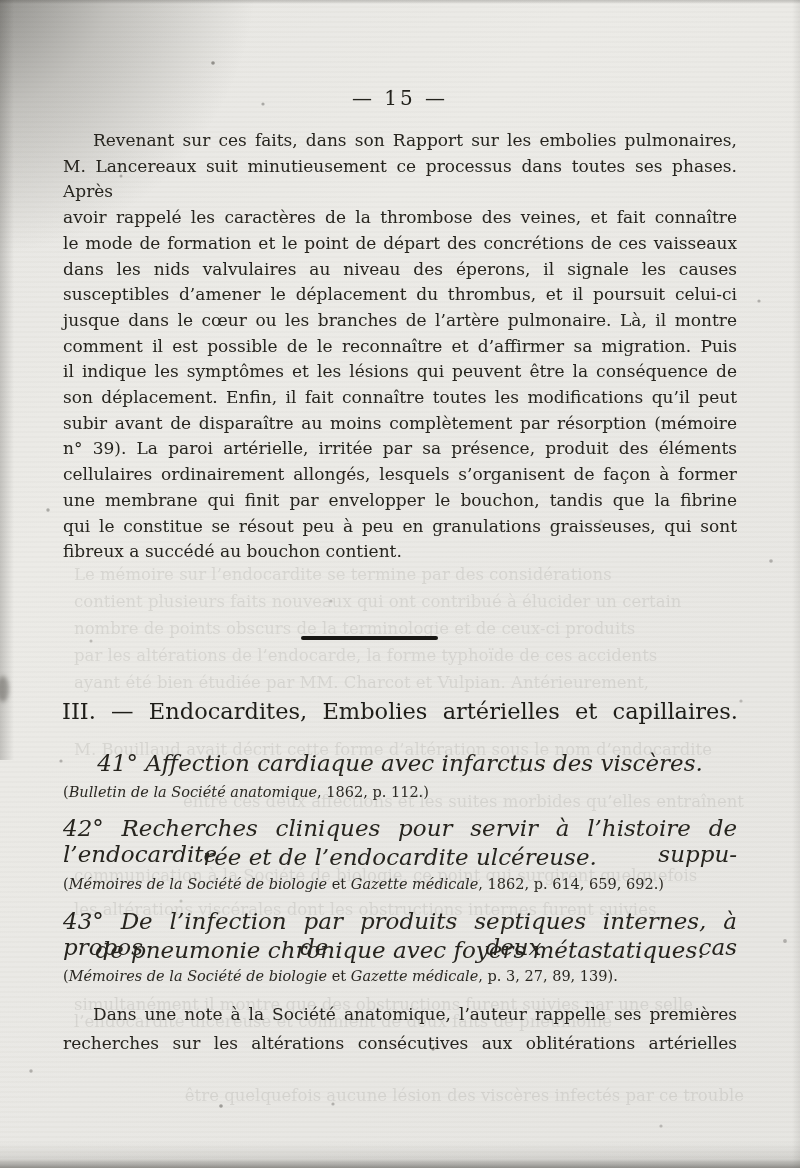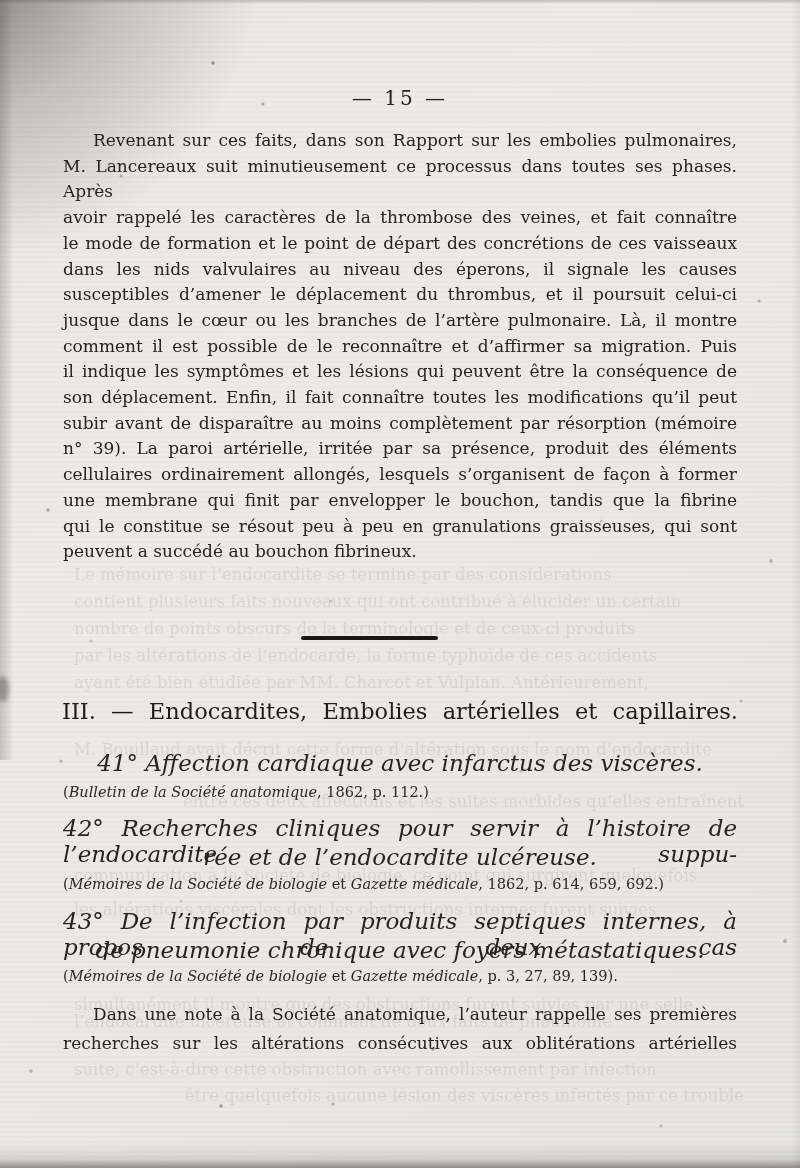--- a/index.html
+++ b/index.html
@@ -77,21 +77,20 @@
   <div class="ghost" style="top:592px">contient plusieurs faits nouveaux qui ont contribué à élucider un certain</div>
   <div class="ghost" style="top:619px">nombre de points obscurs de la terminologie et de ceux-ci produits</div>
   <div class="ghost" style="top:646px">par les altérations de l’endocarde, la forme typhoïde de ces accidents</div>
   <div class="ghost" style="top:673px">ayant été bien étudiée par MM. Charcot et Vulpian. Antérieurement,</div>
   <div class="ghost" style="top:740px">M. Bouillaud avait décrit cette forme d’altération sous le nom d’endocardite</div>
   <div class="ghost c" style="top:792px">entre ces deux affections et les suites morbides qu’elles entraînent</div>
   <div class="ghost" style="top:866px">communication à la Société de biologie, ce point qui surgirent quelquefois</div>
   <div class="ghost" style="top:900px">les altérations viscérales dont les obstructions internes furent suivies</div>
   <div class="ghost" style="top:1012px">l’endocardite ulcéreuse et comment de deux faits de pneumonie</div>
   <div class="ghost" style="top:995px">simultanément il montre que des obstructions furent suivies par une selle</div>
-  <div class="ghost" style="top:1060px">suite, c’est-à-dire cette obstruction avec ramollissement par infection</div>
   <div class="ghost c" style="top:1086px">être quelquefois aucune lésion des viscères infectés par ce trouble</div>
 
   <div class="print">
 
     <div class="pageno">— 15 —</div>
 
     <div class="bodyblock">
       <div class="jline first">Revenant sur ces faits, dans son Rapport sur les embolies pulmonaires,</div>
       <div class="jline">M. Lancereaux suit minutieusement ce processus dans toutes ses phases. Après</div>
       <div class="jline">avoir rappelé les caractères de la thrombose des veines, et fait connaître</div>
@@ -100,21 +99,21 @@
       <div class="jline">susceptibles d’amener le déplacement du thrombus, et il poursuit celui-ci</div>
       <div class="jline">jusque dans le cœur ou les branches de l’artère pulmonaire. Là, il montre</div>
       <div class="jline">comment il est possible de le reconnaître et d’affirmer sa migration. Puis</div>
       <div class="jline">il indique les symptômes et les lésions qui peuvent être la conséquence de</div>
       <div class="jline">son déplacement. Enfin, il fait connaître toutes les modifications qu’il peut</div>
       <div class="jline">subir avant de disparaître au moins complètement par résorption (mémoire</div>
       <div class="jline">n° 39). La paroi artérielle, irritée par sa présence, produit des éléments</div>
       <div class="jline">cellulaires ordinairement allongés, lesquels s’organisent de façon à former</div>
       <div class="jline">une membrane qui finit par envelopper le bouchon, tandis que la fibrine</div>
       <div class="jline">qui le constitue se résout peu à peu en granulations graisseuses, qui sont</div>
-      <div class="jline last">peuvent a succédé au bouchon fibrineux.</div>
+      <div class="jline last">fibreux a succédé au bouchon contient.</div>
     </div>
 
     <div class="divider"></div>
 
     <div class="heading">III. — Endocardites, Embolies artérielles et capillaires.</div>
 
     <div class="item-line c" style="top:750px">41° Affection cardiaque avec infarctus des viscères.</div>
     <div class="citation" style="top:784px"><span class="cit-roman">(</span><span class="cit-italic">Bulletin de la Société anatomique</span><span class="cit-roman">, 1862, p. 112.)</span></div>
 
     <div class="item-line j" style="top:815px">42° Recherches cliniques pour servir à l’histoire de l’endocardite suppu-</div>

